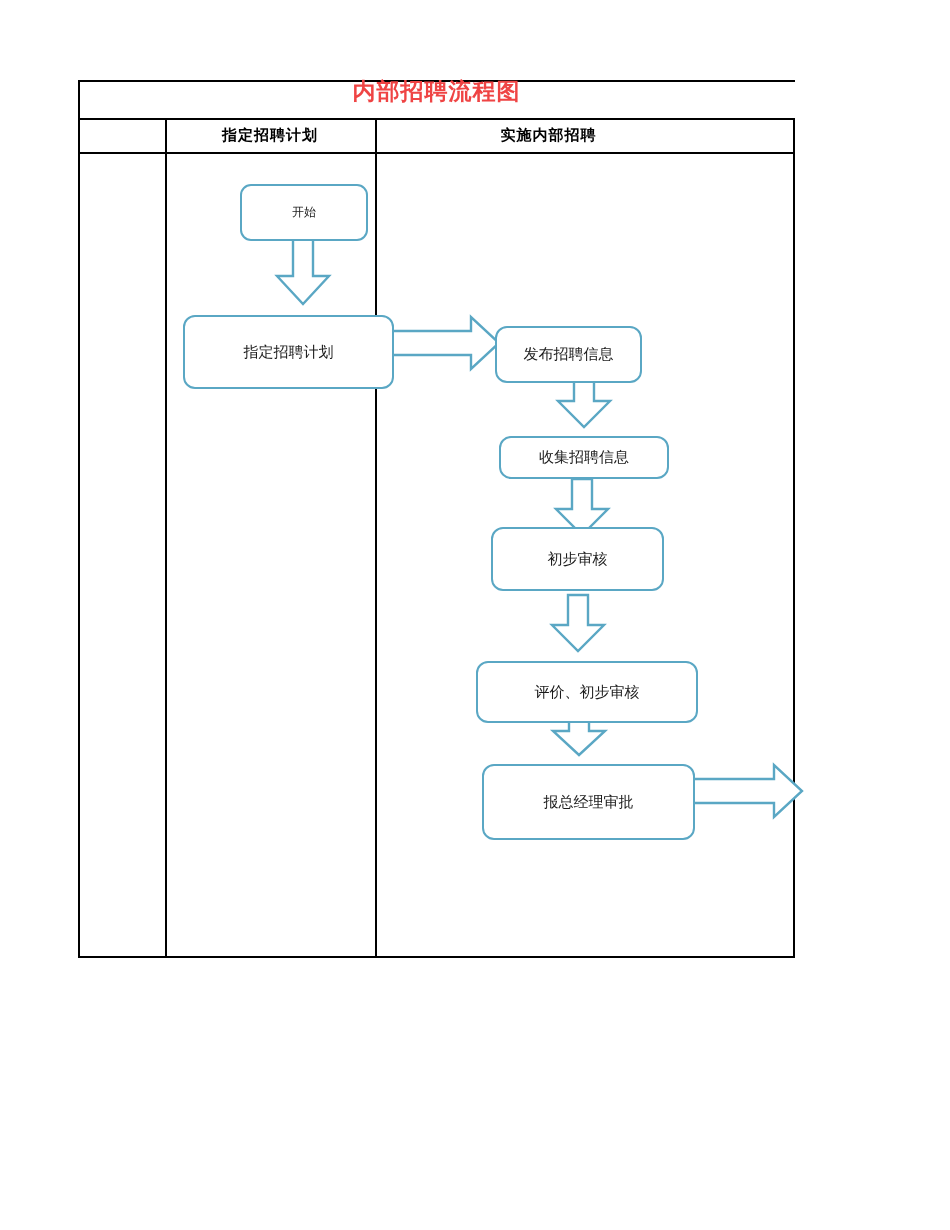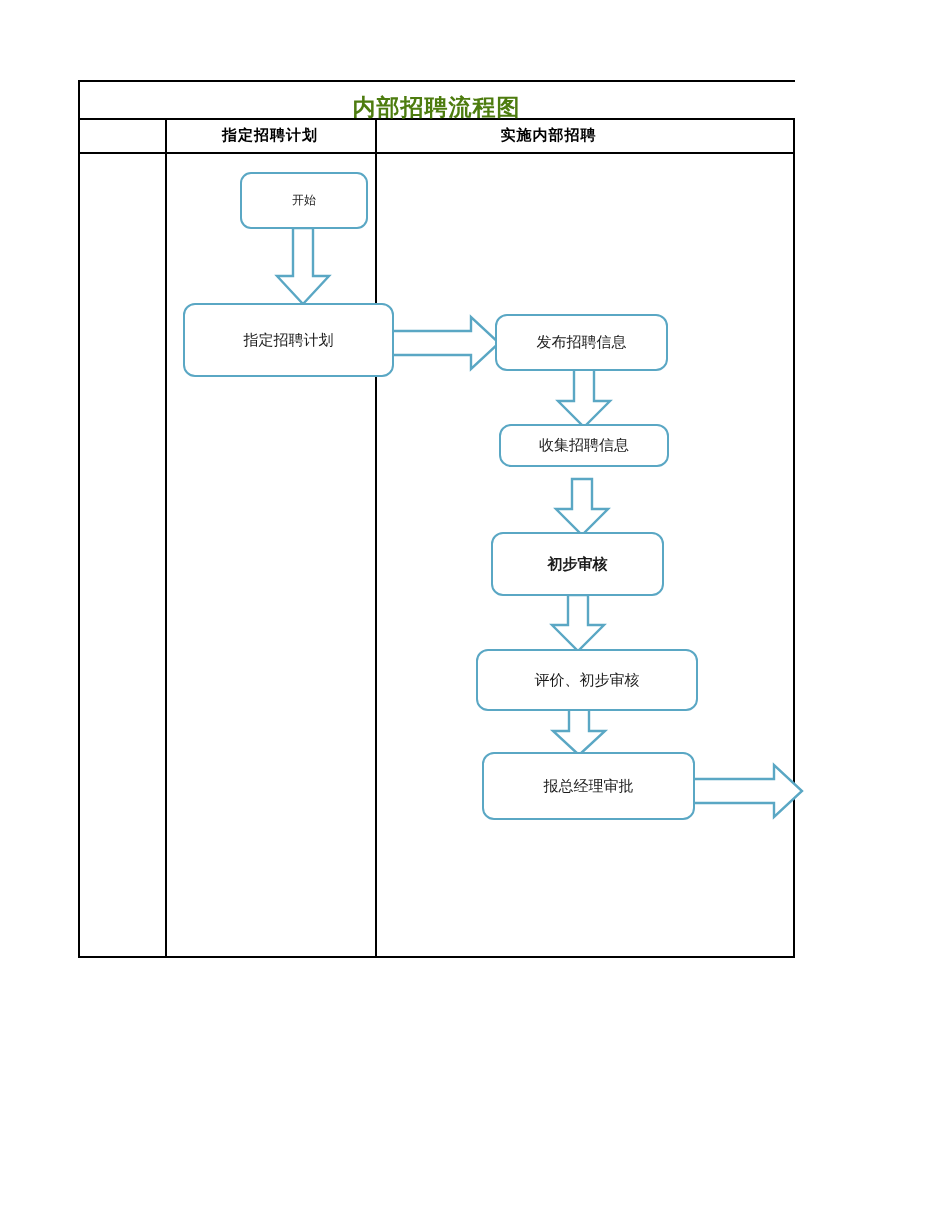--- a/index.html
+++ b/index.html
@@ -12,44 +12,44 @@
   #sheet{position:absolute;left:0;top:0;width:950px;height:1230px;}
 
   
   .tbl{position:absolute;left:78px;top:80px;width:717px;height:878px;}
   .ln{position:absolute;background:#000000;}
   .ln.h{height:1px;left:0;}
   .ln.v{width:1px;top:0;}
 
   
   .title-cell{
-    position:absolute;left:78px;top:88px;width:717px;height:38px;
+    position:absolute;left:78px;top:72px;width:717px;height:38px;
     display:flex;align-items:center;justify-content:center;
     font-family:"DejaVu Serif","Liberation Serif",serif;
-    font-size:23px;font-weight:700;color:#4d7c0f;letter-spacing:1px;
+    font-size:23px;font-weight:700;color:#ef4444;letter-spacing:1px;
     white-space:nowrap;
   }
   .hdr-cell{
     position:absolute;top:118px;height:34px;
     display:flex;align-items:center;justify-content:center;
     font-family:"DejaVu Serif","Liberation Serif",serif;
     font-size:15px;font-weight:700;color:#000;letter-spacing:1px;
     white-space:nowrap;
   }
   #hdr-c1{left:78px;width:87px;}
   #hdr-c2{left:165px;width:210px;}
   #hdr-c3{left:375px;width:347px;}
 
   
   .node{
     position:absolute;box-sizing:border-box;
     border:2.2px solid #5AA7C4;border-radius:12px;background:#ffffff;
     display:flex;align-items:center;justify-content:center;
     font-family:"DejaVu Sans","Liberation Sans",sans-serif;
-    color:#1a1a1a;white-space:nowrap;
+    color:#1a1a1a;white-space:nowrap;margin-top:12px;
   }
   .node.small{font-size:12px;border-radius:11px;}
   .node.big{font-size:15px;}
 
   
   .arrow{position:absolute;}
   .arrow svg{display:block;overflow:visible;}
 </style>
 </head>
 <body>
@@ -114,23 +114,23 @@
   <div class="arrow" style="left:690px;top:763px;">
     <svg width="114" height="56" viewBox="0 0 114 56">
       <polygon points="0,16 84,16 84,2 112,28 84,54 84,40 0,40" fill="#ffffff" stroke="#5AA7C4" stroke-width="2.4" stroke-linejoin="miter"></polygon>
     </svg>
   </div>
 
   <div class="node small" style="left:240px;top:172px;width:128px;height:57px;">开始</div>
 
   <div class="node big" style="left:183px;top:303px;width:211px;height:74px;">指定招聘计划</div>
 
-  <div class="node big" style="left:495px;top:314px;width:173px;height:57px;">发布招聘信息</div>
+  <div class="node big" style="left:495px;top:314px;width:147px;height:57px;">发布招聘信息</div>
 
   <div class="node big" style="left:499px;top:424px;width:170px;height:43px;">收集招聘信息</div>
 
-  <div class="node big" style="left:491px;top:532px;width:173px;height:64px;font-weight:bold;">初步审核</div>
+  <div class="node big" style="left:491px;top:515px;width:173px;height:64px;">初步审核</div>
 
   <div class="node big" style="left:476px;top:649px;width:222px;height:62px;">评价、初步审核</div>
 
-  <div class="node big" style="left:482px;top:752px;width:213px;height:68px;">报总经理审批</div>
+  <div class="node big" style="left:482px;top:752px;width:213px;height:76px;">报总经理审批</div>
 
 </div>
 
 </body></html>

